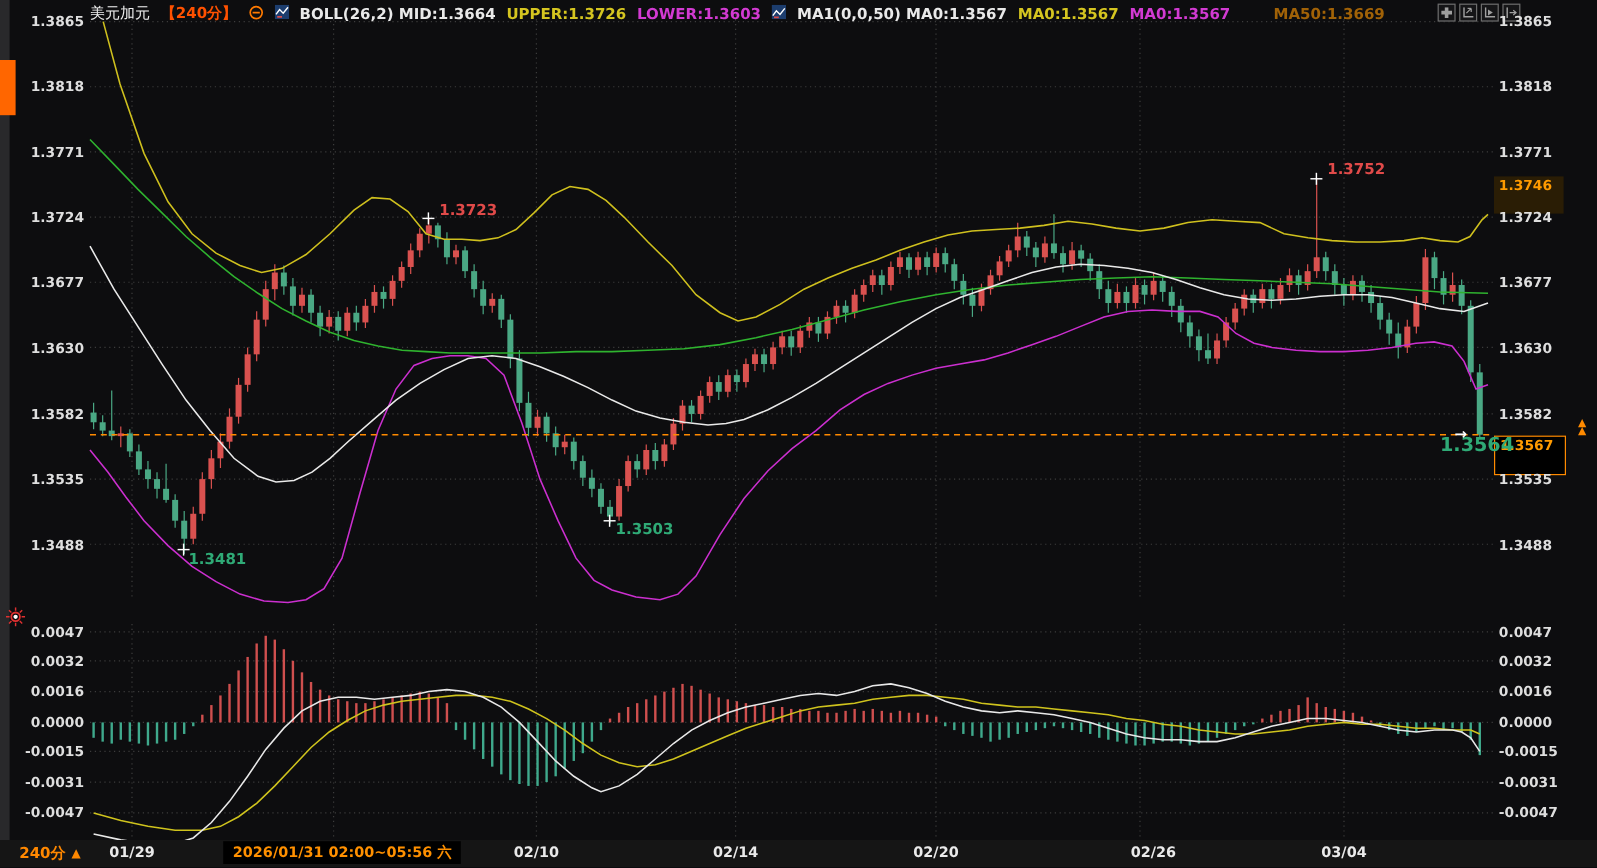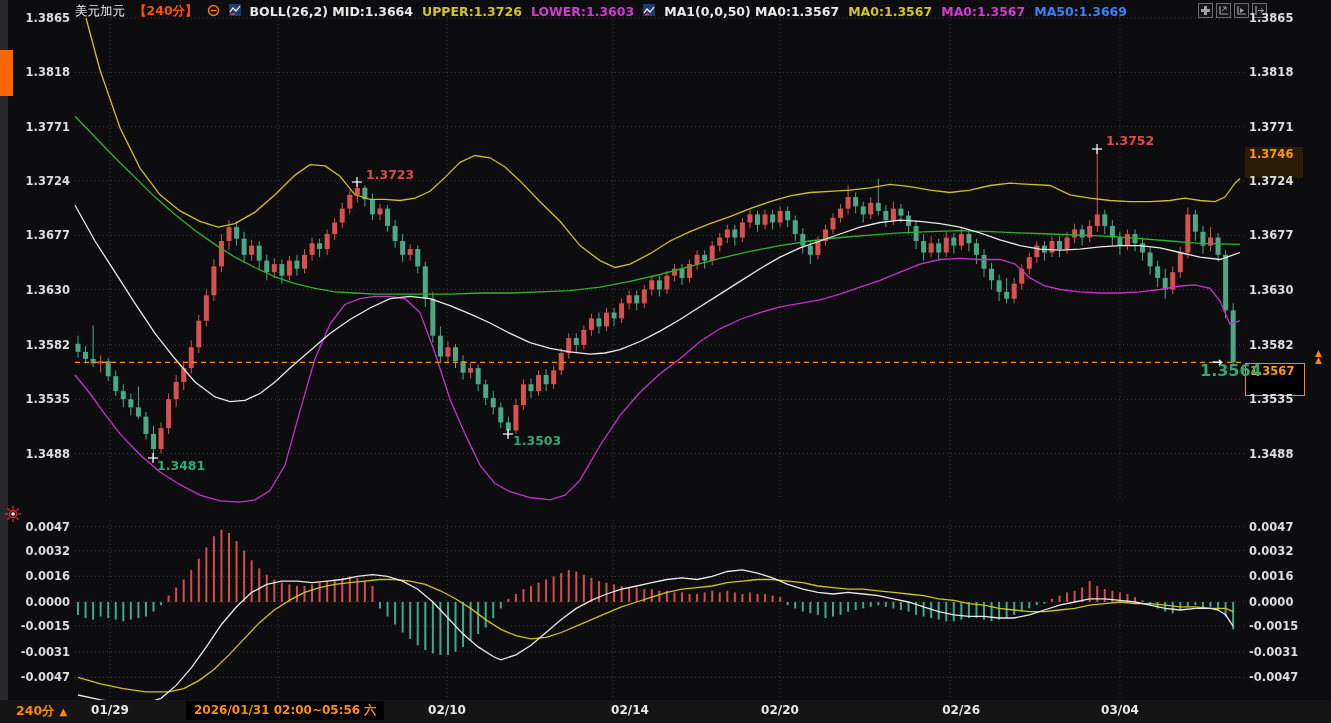--- a/index.html
+++ b/index.html
@@ -5,21 +5,21 @@
   html,body{margin:0;padding:0;background:#0d0d0f;}
   .screen{position:relative;width:1331px;height:723px;overflow:hidden;
           background:#0d0d0f;font-family:"DejaVu Sans",sans-serif;}
   .left-rail{position:absolute;left:0;top:0;width:8px;height:723px;background:#29292b;}
   .rail-tab{position:absolute;left:0;top:50px;width:13px;height:46px;background:#f60;}
   svg.canvas{position:absolute;left:0;top:0;}
   .hdr{position:absolute;left:75px;top:3px;height:17px;display:flex;align-items:center;
        gap:9px;font-size:12.5px;font-weight:600;white-space:nowrap;}
   .hdr .sym{color:#efefef;font-weight:400;}
   .hdr .per{color:#ff5100;font-weight:700;}
-  .w{color:#e9e9e9;} .y{color:#d5c520;} .m{color:#d23ad2;} .g{color:#3b82f6;}
+  .w{color:#e9e9e9;} .y{color:#d5c520;} .m{color:#d23ad2;} .g{color:#a16207;margin-left:27px;}
   .toolbar{position:absolute;left:1198px;top:3px;display:flex;gap:3px;}
   .tbtn{width:13px;height:13px;border:1px solid #6d6d6d;background:#151517;
         display:flex;align-items:center;justify-content:center;}
   .macd-hdr{position:absolute;left:75px;top:510px;display:flex;gap:12px;
             font-size:12.5px;font-weight:600;white-space:nowrap;}
   .lbl{position:absolute;font-size:11.5px;font-weight:600;color:#dedede;
        height:14px;line-height:14px;white-space:nowrap;}
   .axis-left{width:64px;text-align:right;}
   .tag{position:absolute;left:1245px;width:54px;height:31px;line-height:15px;
        font-size:11.5px;font-weight:700;text-align:left;padding-left:4px;}
@@ -671,21 +671,21 @@
       <div class="lbl axis-left" style="left: 6px; top: 595px;">0.0000</div>
       <div class="lbl" style="left: 1249px; top: 595px;">0.0000</div>
       <div class="lbl axis-left" style="left: 6px; top: 619.064px;">-0.0015</div>
       <div class="lbl" style="left: 1249px; top: 619.064px;">-0.0015</div>
       <div class="lbl axis-left" style="left: 6px; top: 644.732px;">-0.0031</div>
       <div class="lbl" style="left: 1249px; top: 644.732px;">-0.0031</div>
       <div class="lbl axis-left" style="left: 6px; top: 670.4px;">-0.0047</div>
       <div class="lbl" style="left: 1249px; top: 670.4px;">-0.0047</div>
       <div class="lbl date" style="left: 110px;">01/29</div>
       <div class="lbl date" style="left: 447px;">02/10</div>
-      <div class="lbl date" style="left: 630px;">02/14</div>
+      <div class="lbl date" style="left: 613px;">02/14</div>
       <div class="lbl date" style="left: 780px;">02/20</div>
       <div class="lbl date" style="left: 950px; text-align: right;">02/26</div>
       <div class="lbl date" style="left: 1120px;">03/04</div>
       <div class="lbl anno" style="left: 366px; top: 168px; color: rgb(224, 74, 73); font-size: 12.5px; font-weight: 700;">1.3723</div>
       <div class="lbl anno" style="left: 1106px; top: 134px; color: rgb(224, 74, 73); font-size: 12.5px; font-weight: 700;">1.3752</div>
       <div class="lbl anno" style="left: 157px; top: 459px; color: rgb(47, 170, 118); font-size: 12.5px; font-weight: 700;">1.3481</div>
       <div class="lbl anno" style="left: 513px; top: 434px; color: rgb(47, 170, 118); font-size: 12.5px; font-weight: 700;">1.3503</div>
       <div class="lbl anno" style="left: 1200px; top: 364px; color: rgb(47, 170, 118); font-size: 16px; font-weight: 700;">1.3564</div>
       <div class="lbl anno" style="left: 1212px; top: 355px; color: rgb(255, 255, 255); font-size: 12.5px; font-weight: 700;">→</div>
     </div>

